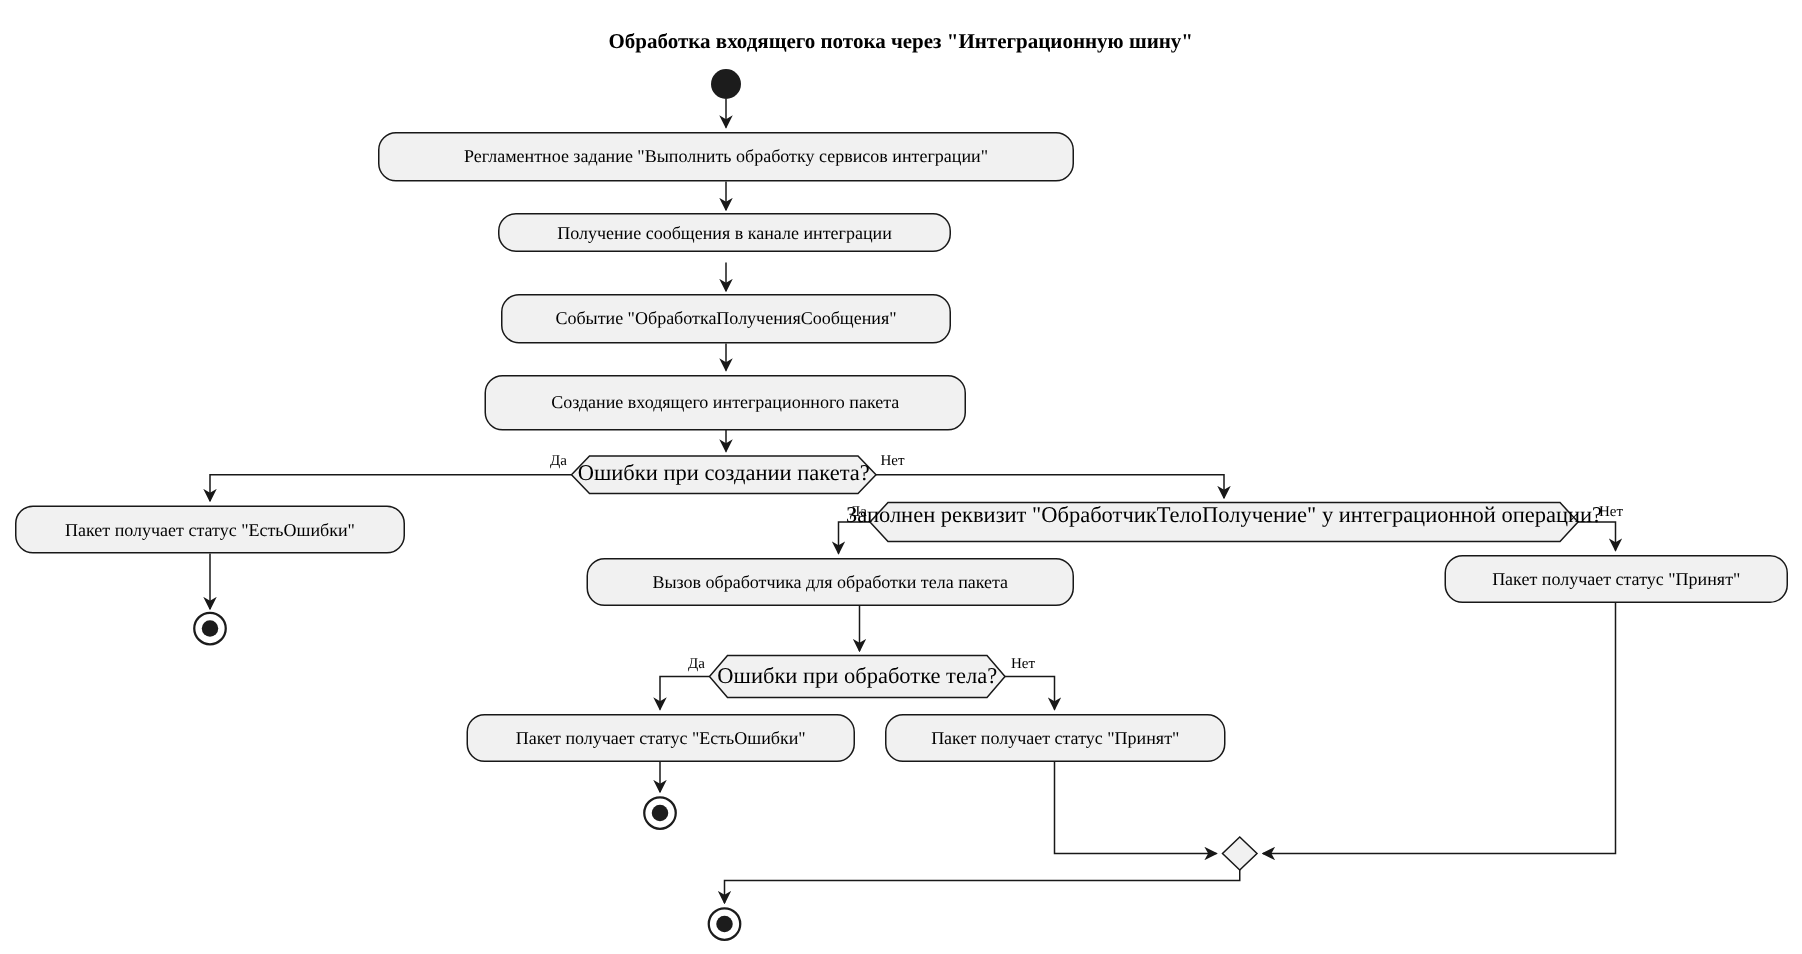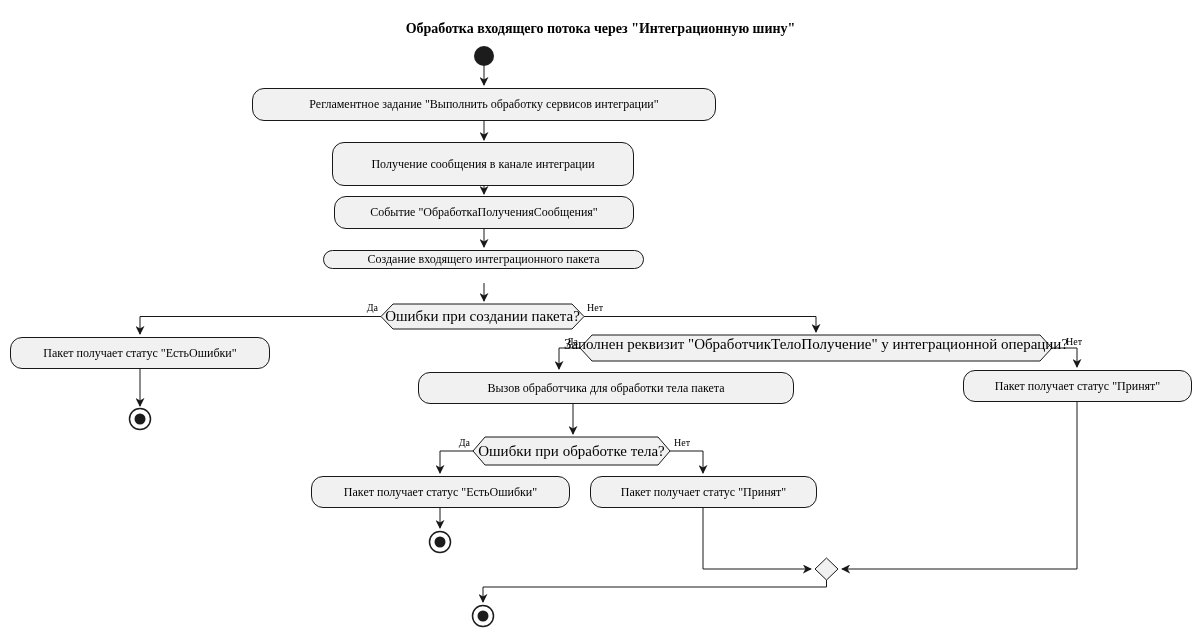--- a/index.html
+++ b/index.html
@@ -110,25 +110,25 @@
     </g>
     <g>
       <circle class="ring" cx="483" cy="616" r="10.5"></circle>
       <circle class="dot" cx="483" cy="616" r="5.5"></circle>
     </g>
   </svg>
 
   <div class="title">Обработка входящего потока через "Интеграционную шину"</div>
 
   <div class="node" style="left:252px;top:88px;width:464px;height:33px">Регламентное задание "Выполнить обработку сервисов интеграции"</div>
-  <div class="node" style="left:332px;top:142px;width:302px;height:44px">Получение сообщения в канале интеграции</div>
+  <div class="node" style="left:332px;top:142px;width:302px;height:26px">Получение сообщения в канале интеграции</div>
   <div class="node" style="left:334px;top:196px;width:300px;height:33px">Событие "ОбработкаПолученияСообщения"</div>
-  <div class="node" style="left:323px;top:250px;width:321px;height:19px">Создание входящего интеграционного пакета</div>
+  <div class="node" style="left:323px;top:250px;width:321px;height:37px">Создание входящего интеграционного пакета</div>
   <div class="node" style="left:10px;top:337px;width:260px;height:32px">Пакет получает статус "ЕстьОшибки"</div>
-  <div class="node" style="left:418px;top:372px;width:376px;height:32px">Вызов обработчика для обработки тела пакета</div>
+  <div class="node" style="left:391px;top:372px;width:325px;height:32px">Вызов обработчика для обработки тела пакета</div>
   <div class="node" style="left:963px;top:370px;width:229px;height:32px">Пакет получает статус "Принят"</div>
   <div class="node" style="left:311px;top:476px;width:259px;height:32px">Пакет получает статус "ЕстьОшибки"</div>
   <div class="node" style="left:590px;top:476px;width:227px;height:32px">Пакет получает статус "Принят"</div>
 
   <div class="hex-label" style="left:381px;top:304px;width:203px;height:25px">Ошибки при создании пакета?</div>
   <div class="hex-label" style="left:580px;top:335px;width:472px;height:18px">Заполнен реквизит "ОбработчикТелоПолучение" у интеграционной операции?</div>
   <div class="hex-label" style="left:473px;top:437px;width:197px;height:28px">Ошибки при обработке тела?</div>
 
   <div class="edge-label" style="left:340px;top:302px;width:38px;text-align:right">Да</div>
   <div class="edge-label" style="left:587px;top:302px;width:40px">Нет</div>

